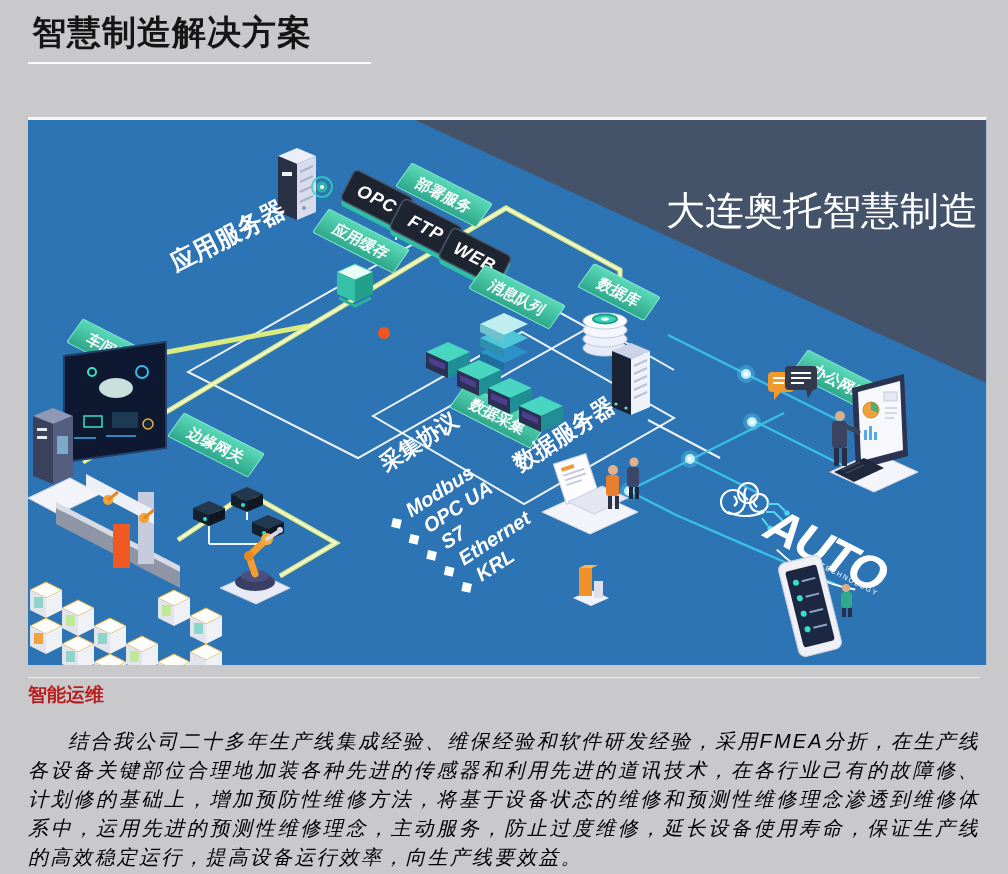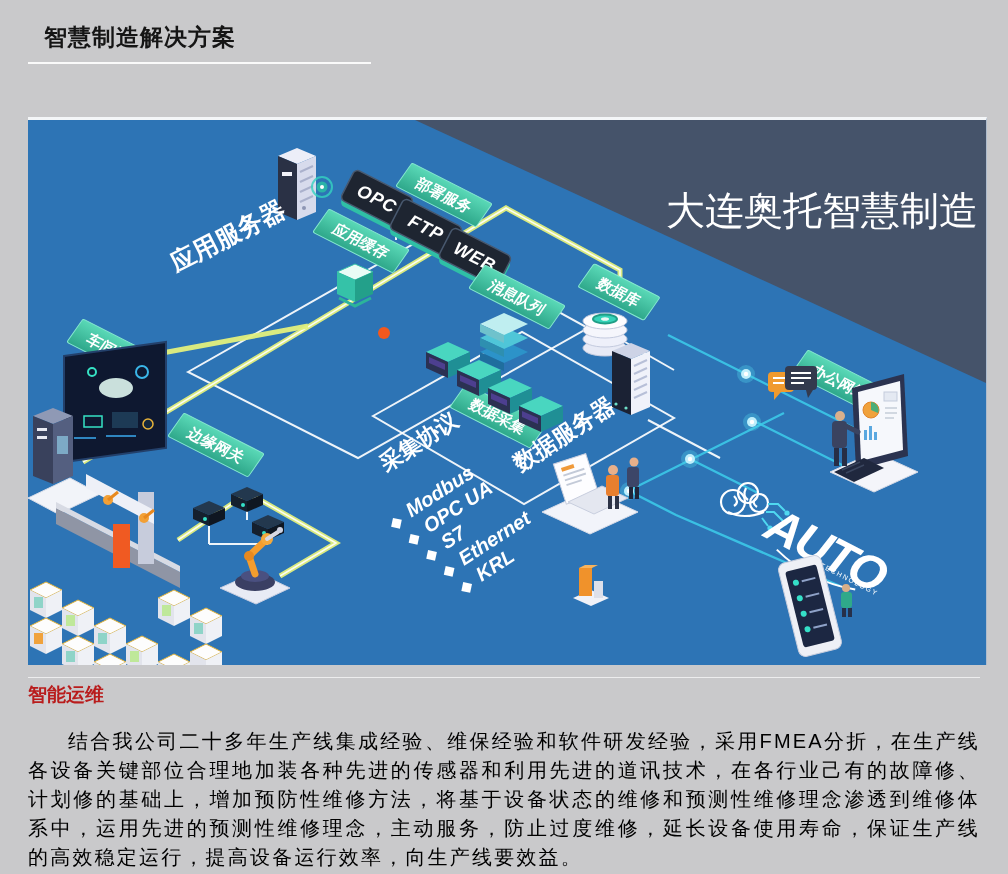--- a/index.html
+++ b/index.html
@@ -3,22 +3,22 @@
 <meta charset="utf-8">
 <style>
   html,body{margin:0;padding:0;}
   body{
     width:1008px;height:874px;position:relative;overflow:hidden;
     background:#c9c9cb;
     font-family:"Liberation Sans","DejaVu Sans",sans-serif;
     color:#000;
   }
   .page-title{
-    position:absolute;left:28px;top:6px;margin:16px;
-    font-size:23px;font-weight:600;color:#151515;letter-spacing:1px;
+    position:absolute;left:28px;top:6px;margin:4px;
+    font-size:34px;font-weight:600;color:#151515;letter-spacing:1px;
   }
   .title-rule{
     position:absolute;left:28px;top:62px;width:343px;height:2px;
     background:#fafafa;border:0;
   }
   .diagram{
     position:absolute;left:28px;top:117px;width:958px;height:545px;
     background:#2d74b5;border-top:3px solid #f4f6f8;border-right:1px solid #aebccd;
     box-sizing:content-box;
   }
@@ -27,21 +27,21 @@
     position:absolute;left:28px;top:677px;width:952px;height:1px;
     background:#ededee;border:0;
   }
   .section-heading{
     position:absolute;left:28px;top:682px;margin:0;
     font-size:19px;font-weight:bold;color:#b91c1c;
   }
   .body-paragraph{
     position:absolute;left:28px;top:727px;width:952px;margin:0;
     font-size:20px;line-height:29px;letter-spacing:2.2px;
-    text-align:justify;text-indent:2em;color:#000;
+    text-align:justify;text-indent:2em;color:#000;font-style:italic;
   }
   
   .banner-rect{fill:url(#gb);stroke:#86e9cf;stroke-width:1;}
   .banner-text{fill:#fff;font-weight:bold;font-size:15px;}
   .floor-text{fill:#ffffff;font-weight:bold;}
   .svc-rect{fill:#1e2531;stroke:#48586e;stroke-width:1.5;}
   .svc-under{fill:#2fbfa6;}
   .svc-text{fill:#fff;font-weight:bold;font-style:italic;font-size:18px;letter-spacing:1px;}
   .wline{stroke:#ffffff;stroke-width:2;fill:none;opacity:.92;}
   .tline{stroke:#3cc9e8;stroke-width:2.4;fill:none;opacity:.9;}

